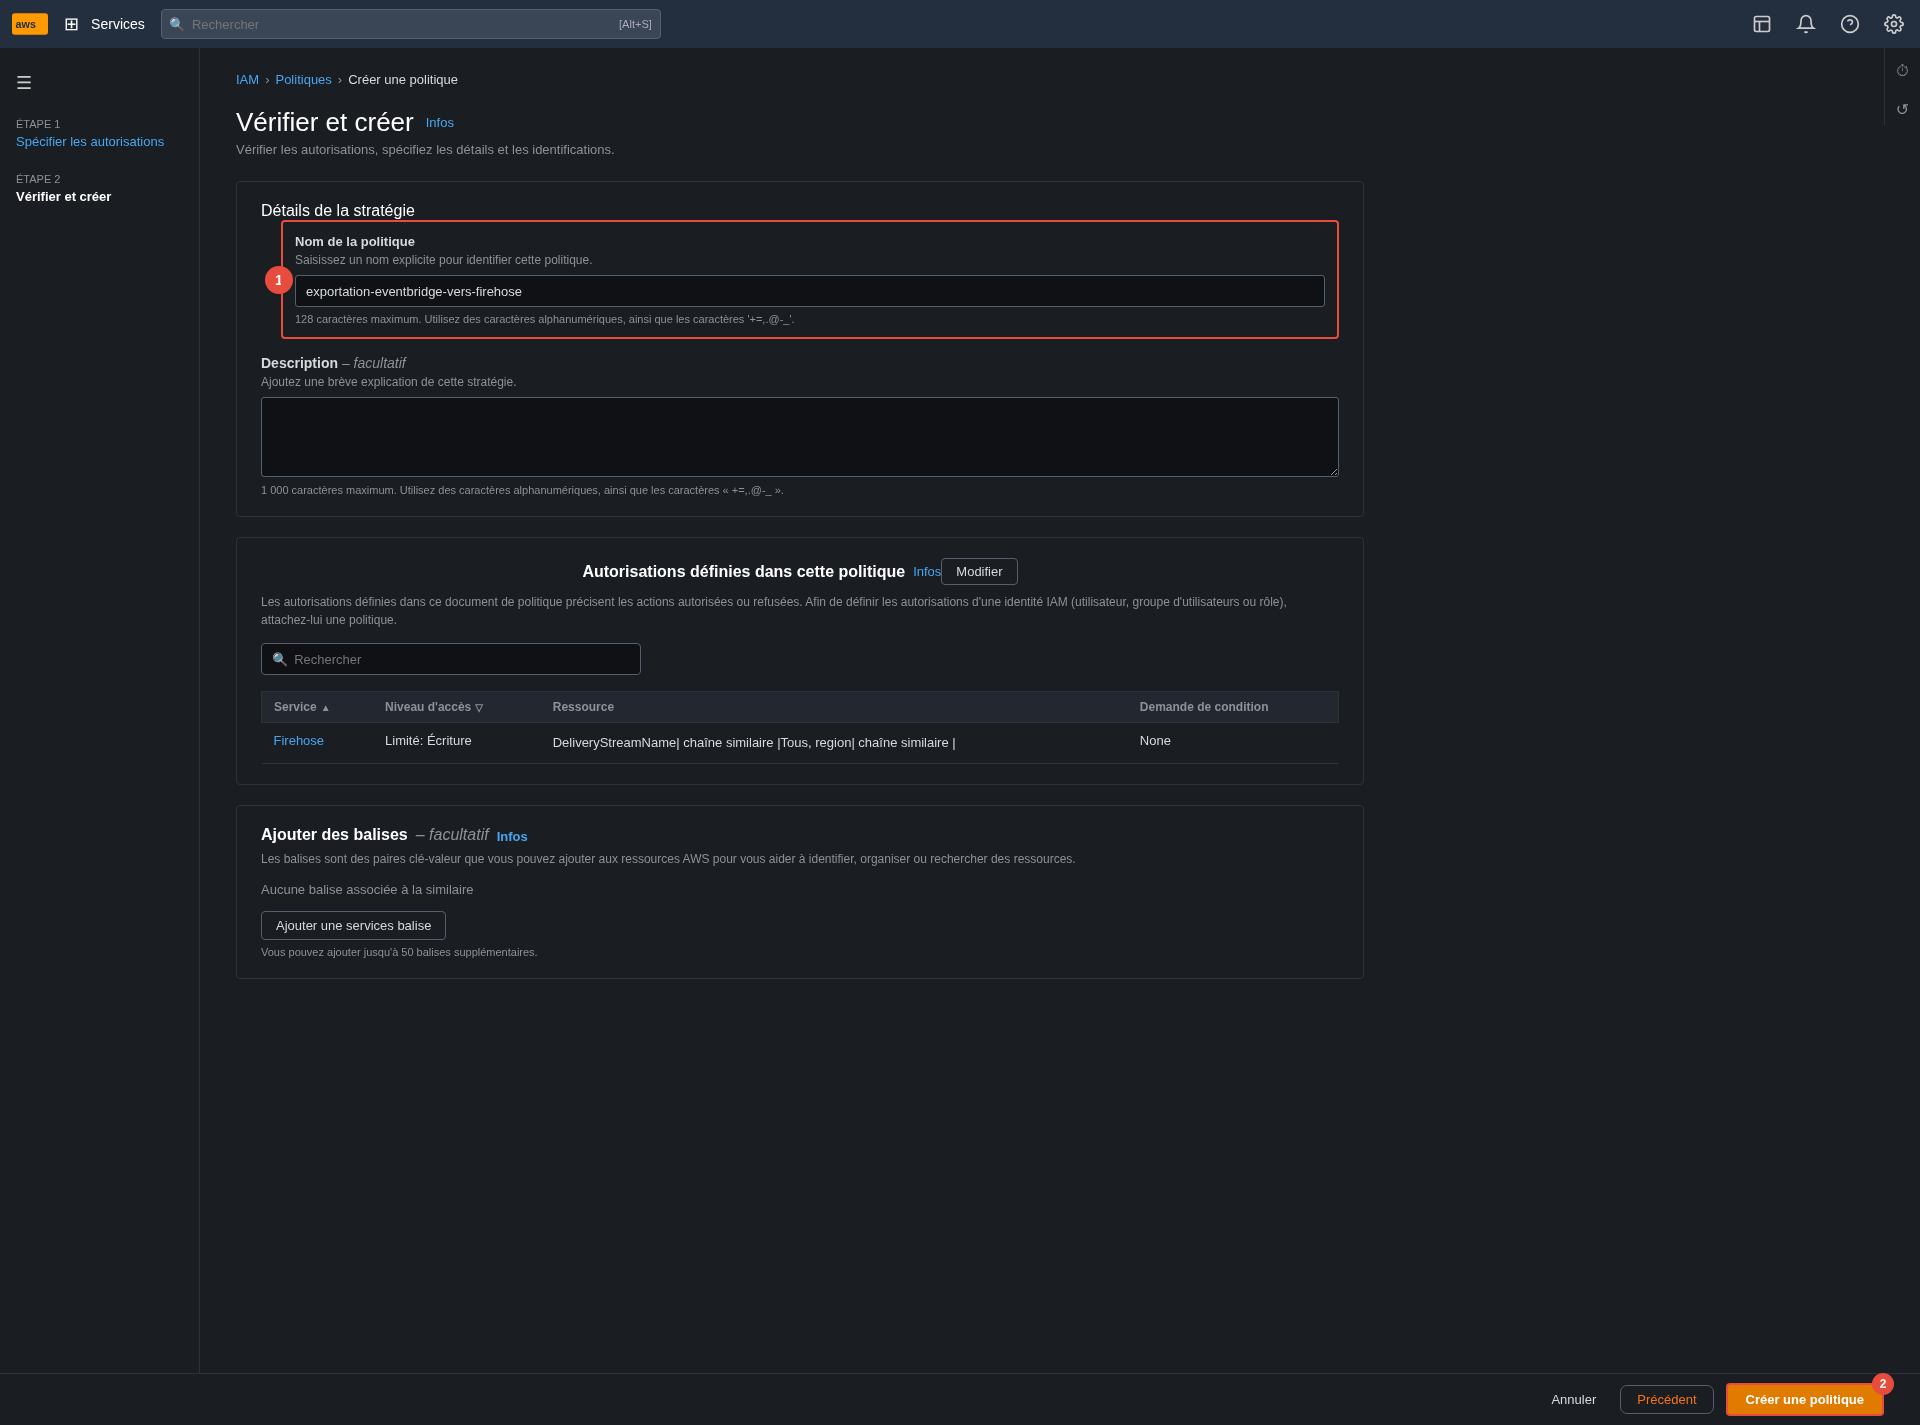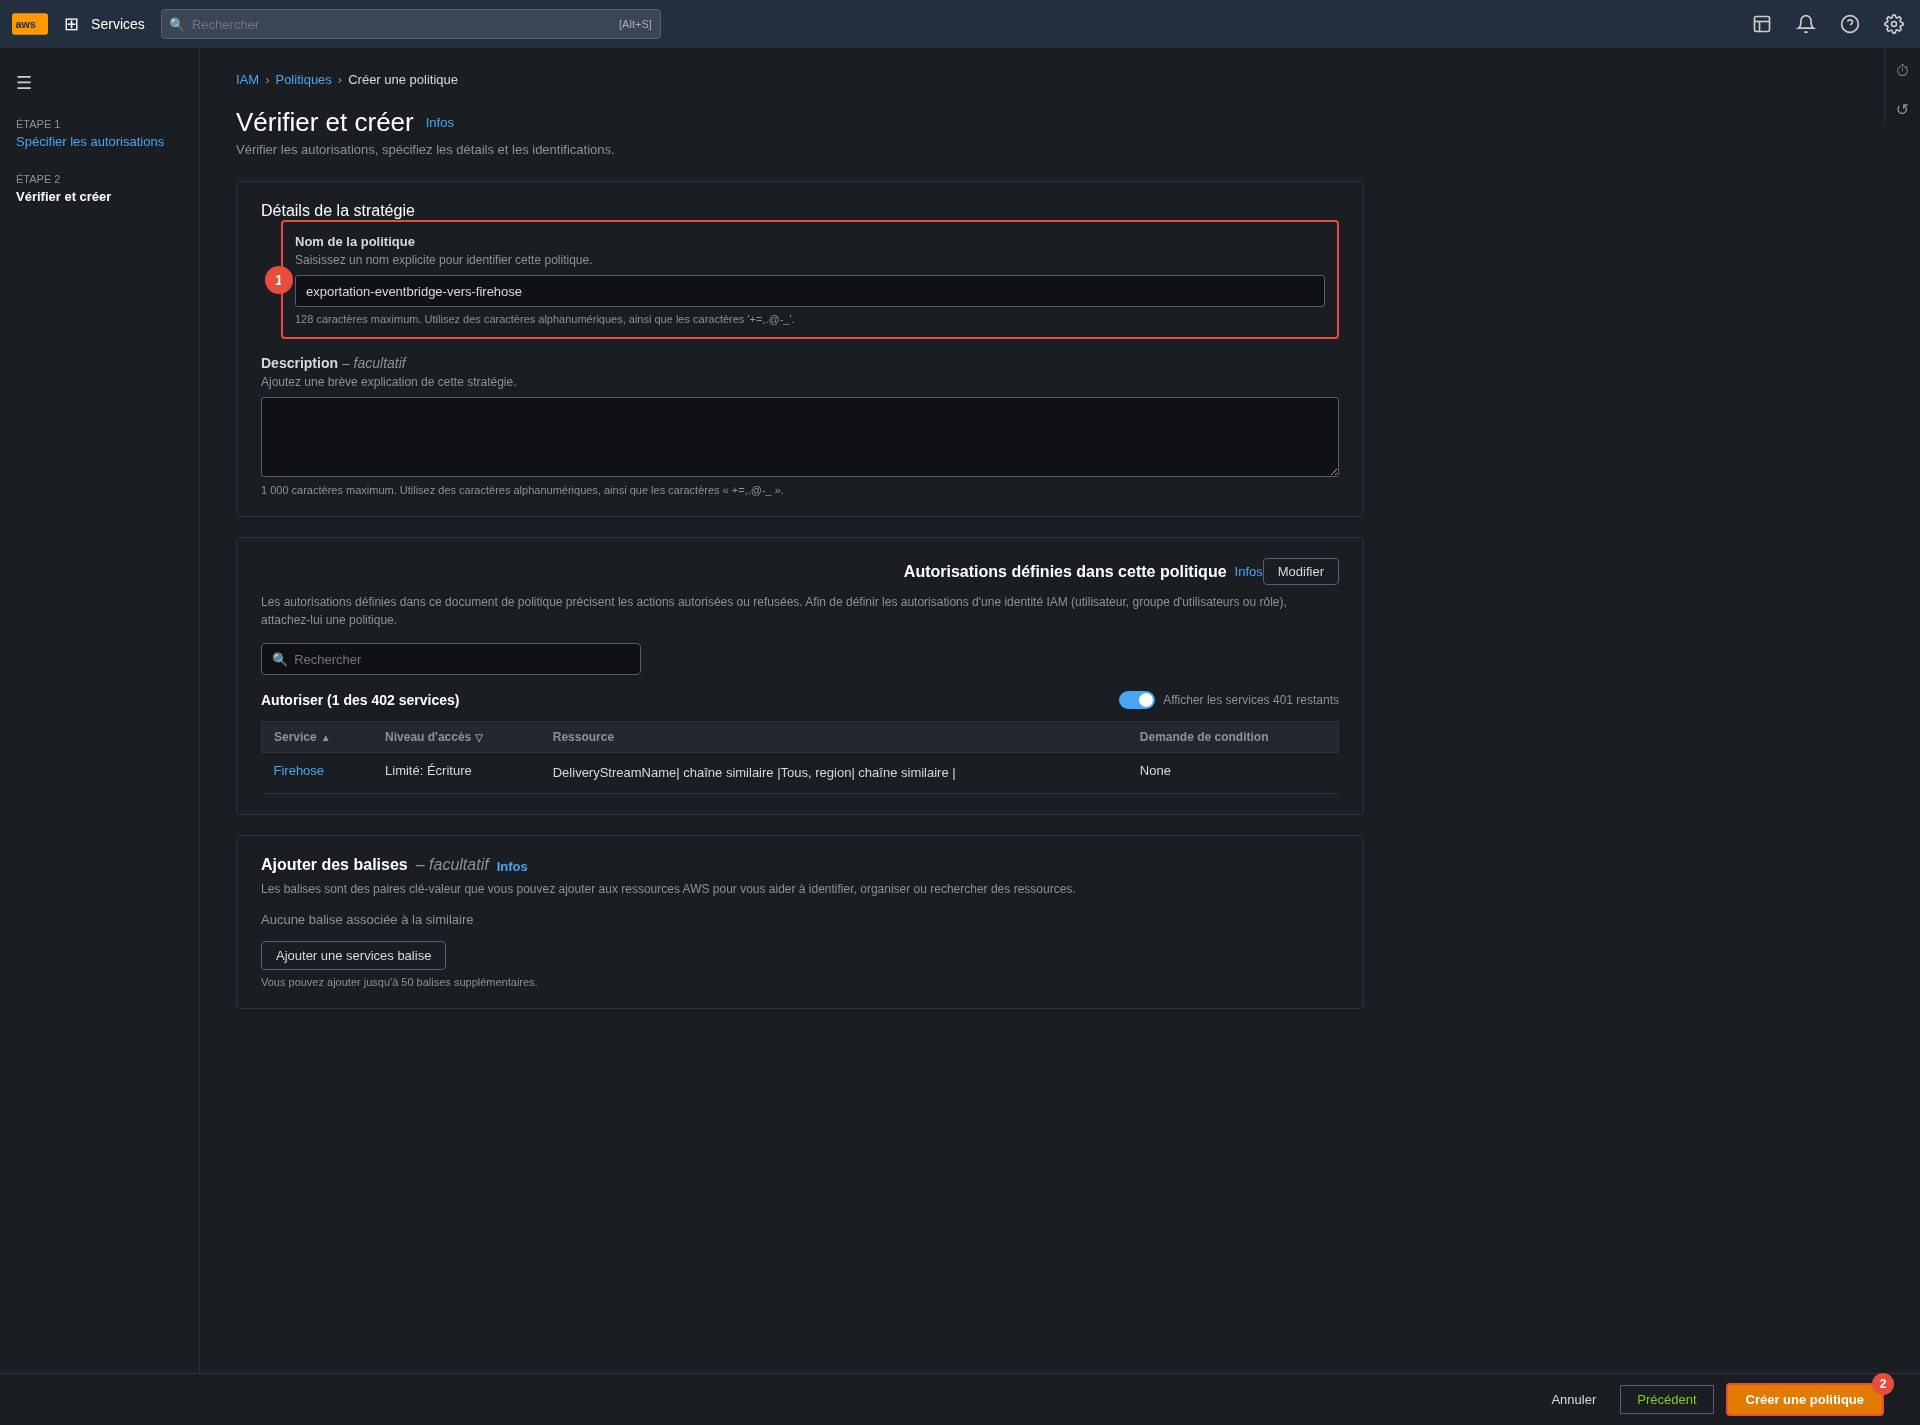--- a/index.html
+++ b/index.html
@@ -303,21 +303,21 @@
     .desc-constraint {
       font-size: 11px;
       color: #8c9296;
       margin-top: 4px;
     }
 
     
     .auth-header {
       display: flex;
       align-items: center;
-      justify-content: flex-end;
+      justify-content: center;
       margin-bottom: 8px;
     }
     .auth-title-row {
       display: flex;
       align-items: center;
       gap: 8px;
     }
     .auth-title {
       font-size: 16px;
       font-weight: 700;
@@ -528,22 +528,22 @@
       background: transparent;
       border: none;
       color: #d5dbdb;
       font-size: 13px;
       cursor: pointer;
       padding: 6px 12px;
     }
     .prev-btn {
       background: transparent;
       border: 1px solid #555f6e;
-      color: #84cc16;
-      border-radius: 0;
+      color: #f97316;
+      border-radius: 7px;
       padding: 6px 16px;
       font-size: 13px;
       cursor: pointer;
     }
     .create-btn-wrapper {
       position: relative;
     }
     .create-btn {
       background: #e07b00;
       border: 2px solid #e74c3c;
@@ -679,29 +679,20 @@
         </div>
         <button class="modifier-btn">Modifier</button>
       </div>
       <p class="auth-desc">Les autorisations définies dans ce document de politique précisent les actions autorisées ou refusées. Afin de définir les autorisations d'une identité IAM (utilisateur, groupe d'utilisateurs ou rôle), attachez-lui une politique.</p>
 
       <div class="search-bar">
         <span class="search-icon">🔍</span>
         <input type="text" placeholder="Rechercher" style="">
       </div>
 
-      <div class="toggle-row">
-        <span class="authorize-text">Autoriser (1 des 402 services)</span>
-        <div class="toggle-group">
-          <div class="toggle-switch on">
-            <div class="toggle-knob"></div>
-          </div>
-          <span class="toggle-label">Afficher les services 401 restants</span>
-        </div>
-      </div>
 
       <table class="permissions-table">
         <thead>
           <tr>
             <th>
               <div class="th-sort">
                 <span>Service</span>
                 <span class="sort-icon">▲</span>
               </div>
             </th>

